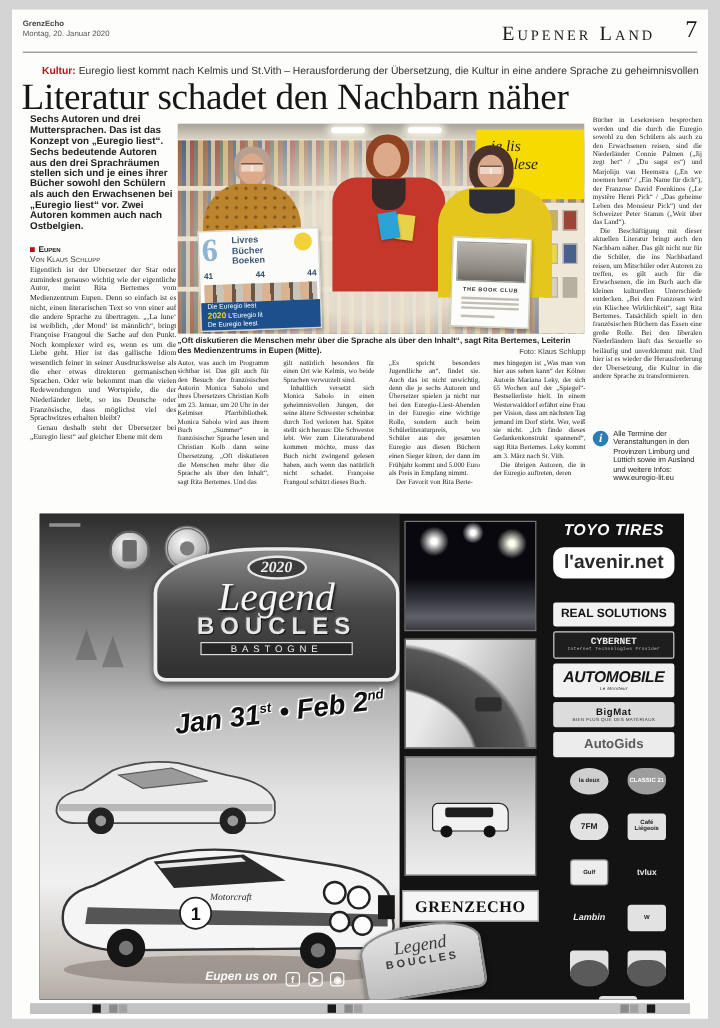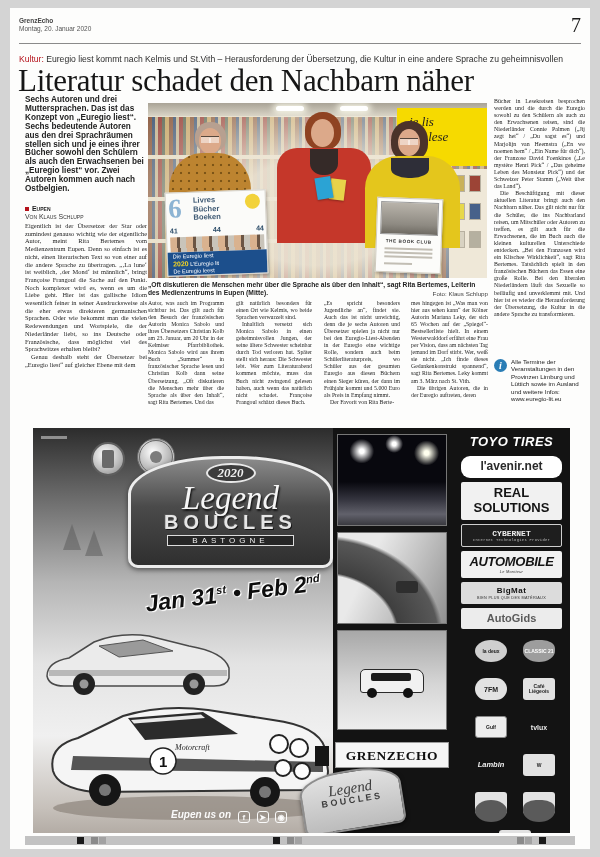--- a/index.html
+++ b/index.html
@@ -11,21 +11,21 @@
   
   .mast-left{position:absolute;left:9px;top:9px;font-size:6.5px;line-height:8px;color:#555;}
   .mast-left b{color:#444;}
   .mast-section{position:absolute;right:44px;top:10px;font-family:"Liberation Serif",serif;
         font-variant:small-caps;font-size:17px;letter-spacing:2.5px;color:#1c1c1c;}
   .mast-page{position:absolute;right:9px;top:6px;font-family:"Liberation Serif",serif;font-size:20px;color:#1c1c1c;}
   .mast-rule{position:absolute;left:9px;right:9px;top:35px;border-top:1px solid #8a8a8a;}
 
   
   .kicker{position:absolute;left:9px;top:46px;width:566px;font-size:8.6px;color:#2d2d2d;}
-  .kicker .klabel{color:#b5121b;font-weight:normal;}
+  .kicker .klabel{color:#b5121b;font-weight:bold;margin-left:16px;}
   .headline{position:absolute;left:8px;top:55px;width:570px;font-family:"Liberation Serif",serif;
         font-size:31px;letter-spacing:-0.3px;color:#161616;white-space:nowrap;}
 
   
   .lede{position:absolute;left:15px;top:88px;width:122px;font-size:8.2px;line-height:8.9px;
         font-weight:bold;color:#222;}
   .byline{position:absolute;left:15px;top:197px;width:122px;font-size:6.9px;line-height:7.8px;
         font-variant:small-caps;color:#333;}
   .byline .dot{display:inline-block;width:4px;height:4px;background:#b5121b;margin-right:3px;}
   .byline .loc{font-weight:bold;color:#1d1d1d;}
@@ -145,22 +145,22 @@
   .smallbadge .script{font-family:"Liberation Serif",serif;font-style:italic;font-size:15px;margin-top:8px;}
   .smallbadge .main{font-size:9px;font-weight:bold;letter-spacing:2.5px;margin-top:-2px;}
 
   .sponsors{position:absolute;left:428px;top:5px;width:106px;display:flex;flex-direction:column;
      gap:4px;}
   .sp{width:101px;background:#f1f1f1;color:#141414;text-align:center;font-weight:bold;font-size:8px;
      padding:4px 1px;border-radius:2px;line-height:1.15;}
   .sp .sub{display:block;font-size:3.8px;font-weight:normal;letter-spacing:.3px;color:#333;}
   .sp .sub:empty{display:none;}
   .sp:nth-child(1){background:transparent;color:#fff;font-style:italic;font-size:13px;letter-spacing:.5px;padding:2px 0;}
-  .sp:nth-child(2){border-radius:9px;background:#fff;font-size:12px;color:#2a2a2a;}
-  .sp:nth-child(3){font-size:13px;}
+  .sp:nth-child(2){border-radius:9px;background:#fff;font-size:16px;color:#2a2a2a;}
+  .sp:nth-child(3){font-size:10px;margin-top:16px;}
   .sp:nth-child(4){background:#1e1e1e;color:#ededed;border:1px solid #cfcfcf;font-family:"Liberation Mono",monospace;}
   .sp:nth-child(4) .sub{color:#bbb;}
   .sp:nth-child(5){font-size:13px;font-style:italic;letter-spacing:-.3px;}
   .sp:nth-child(6){background:#dcdcdc;letter-spacing:.5px;}
   .sp:nth-child(7){background:#ececec;color:#5a5a5a;font-size:11px;}
   .sp-grid{position:absolute;left:428px;top:212px;width:108px;display:flex;flex-wrap:wrap;gap:16px;
      justify-content:center;}
   .sps{width:32px;height:22px;background:#e2e2e2;color:#1c1c1c;font-size:5px;font-weight:bold;
      display:flex;align-items:center;justify-content:center;text-align:center;border-radius:3px;line-height:1;}
   .sps:nth-child(1){border-radius:50%;background:#cfcfcf;}
@@ -178,20 +178,21 @@
 </head>
 <body>
 
 <div class="canvas">
   <div class="page">
 
     <div class="mast-left">
       <b>GrenzEcho</b><br>
       <span>Montag, 20. Januar 2020</span>
     </div>
+    <div class="mast-section">Eupener Land</div>
     <div class="mast-page">7</div>
     <div class="mast-rule"></div>
 
     <div class="kicker"><span class="klabel">Kultur:</span><span> Euregio liest kommt nach Kelmis und St.Vith – Herausforderung der Übersetzung, die Kultur in eine andere Sprache zu geheimnisvollen</span></div>
     <div class="headline">Literatur schadet den Nachbarn näher</div>
 
     <div class="lede">Sechs Autoren und drei Muttersprachen. Das ist das Konzept von „Euregio liest“. Sechs bedeutende Autoren aus den drei Sprachräumen stellen sich und je eines ihrer Bücher sowohl den Schülern als auch den Erwachsenen bei „Euregio liest“ vor. Zwei Autoren kommen auch nach Ostbelgien.</div>
     <div class="byline">
       <span class="dot"></span><span class="loc">Eupen</span><br>
       <span>Von Klaus Schlupp</span>

